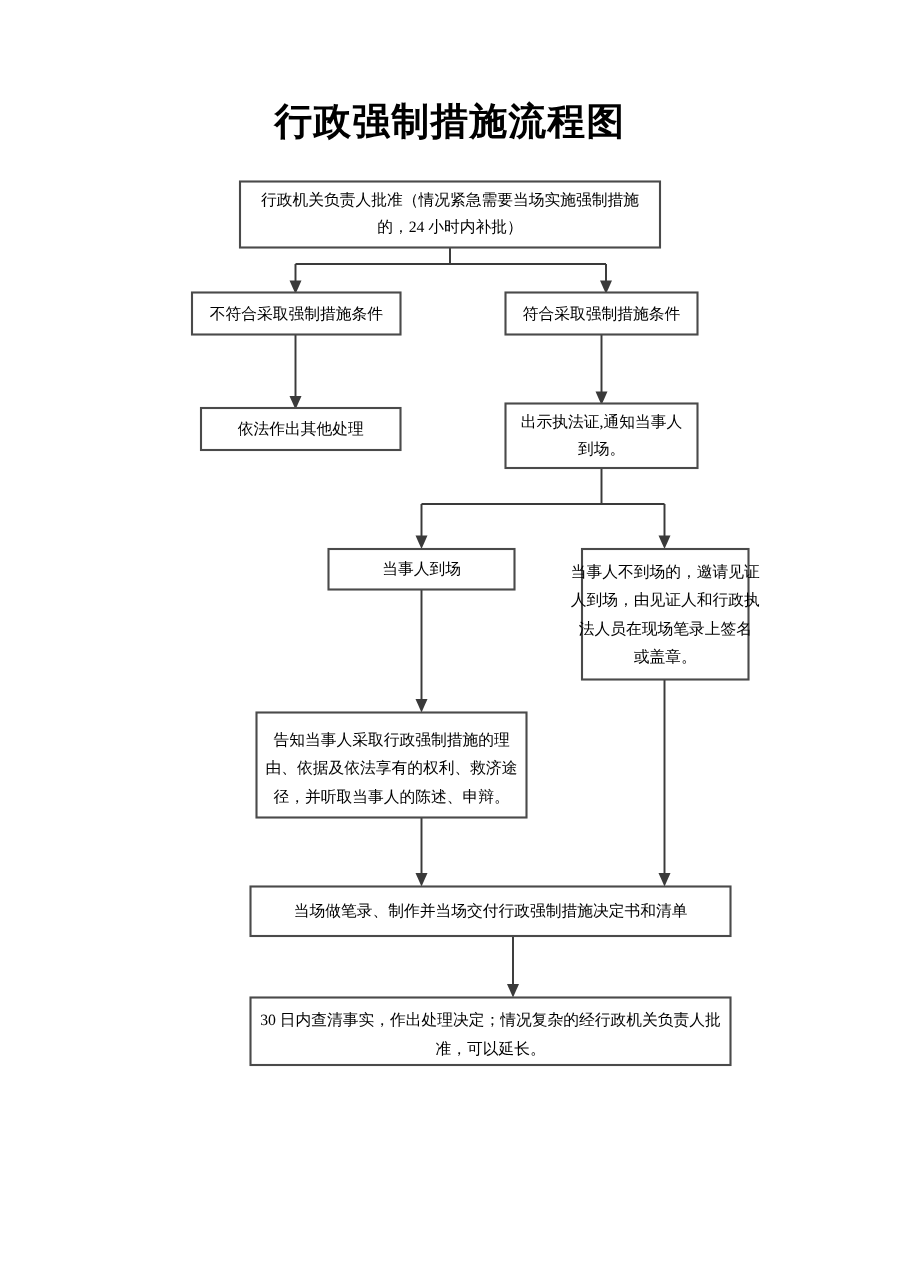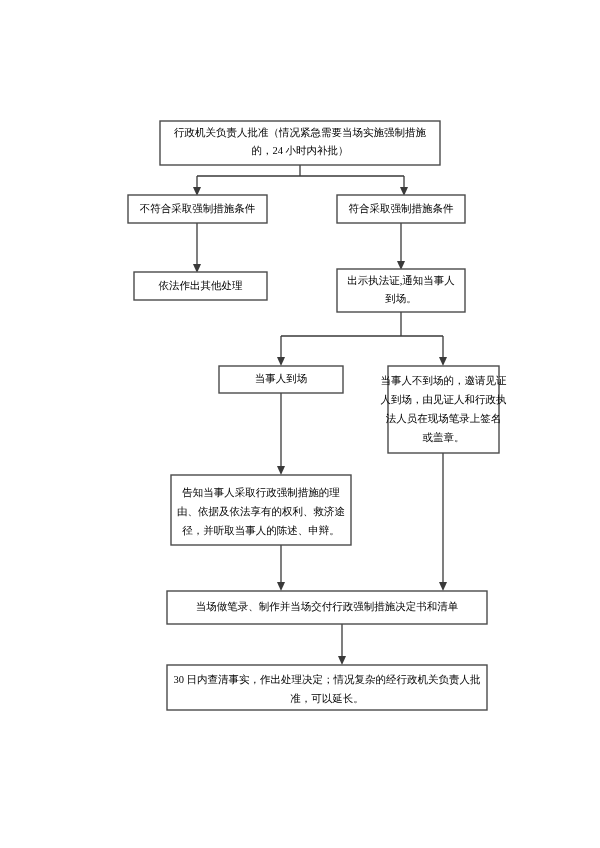--- a/index.html
+++ b/index.html
@@ -58,20 +58,21 @@
   }
   .arrowhead {
     fill: #3a3a3a;
   }
 </style>
 </head>
 <body>
 
 <div id="page">
 
+  <div id="chart-title">行政强制措施流程图</div>
 
   <svg id="flow" viewBox="0 0 600 848">
 
     <g>
 
       <path class="conn" d="M 300 165 L 300 176 M 197 176 L 404 176 M 197 176 L 197 190 M 404 176 L 404 190"></path>
       <polygon class="arrowhead" points="197,196 193,187 201,187"></polygon>
       <polygon class="arrowhead" points="404,196 400,187 408,187"></polygon>
 
       <path class="conn" d="M 197 223 L 197 267"></path>

